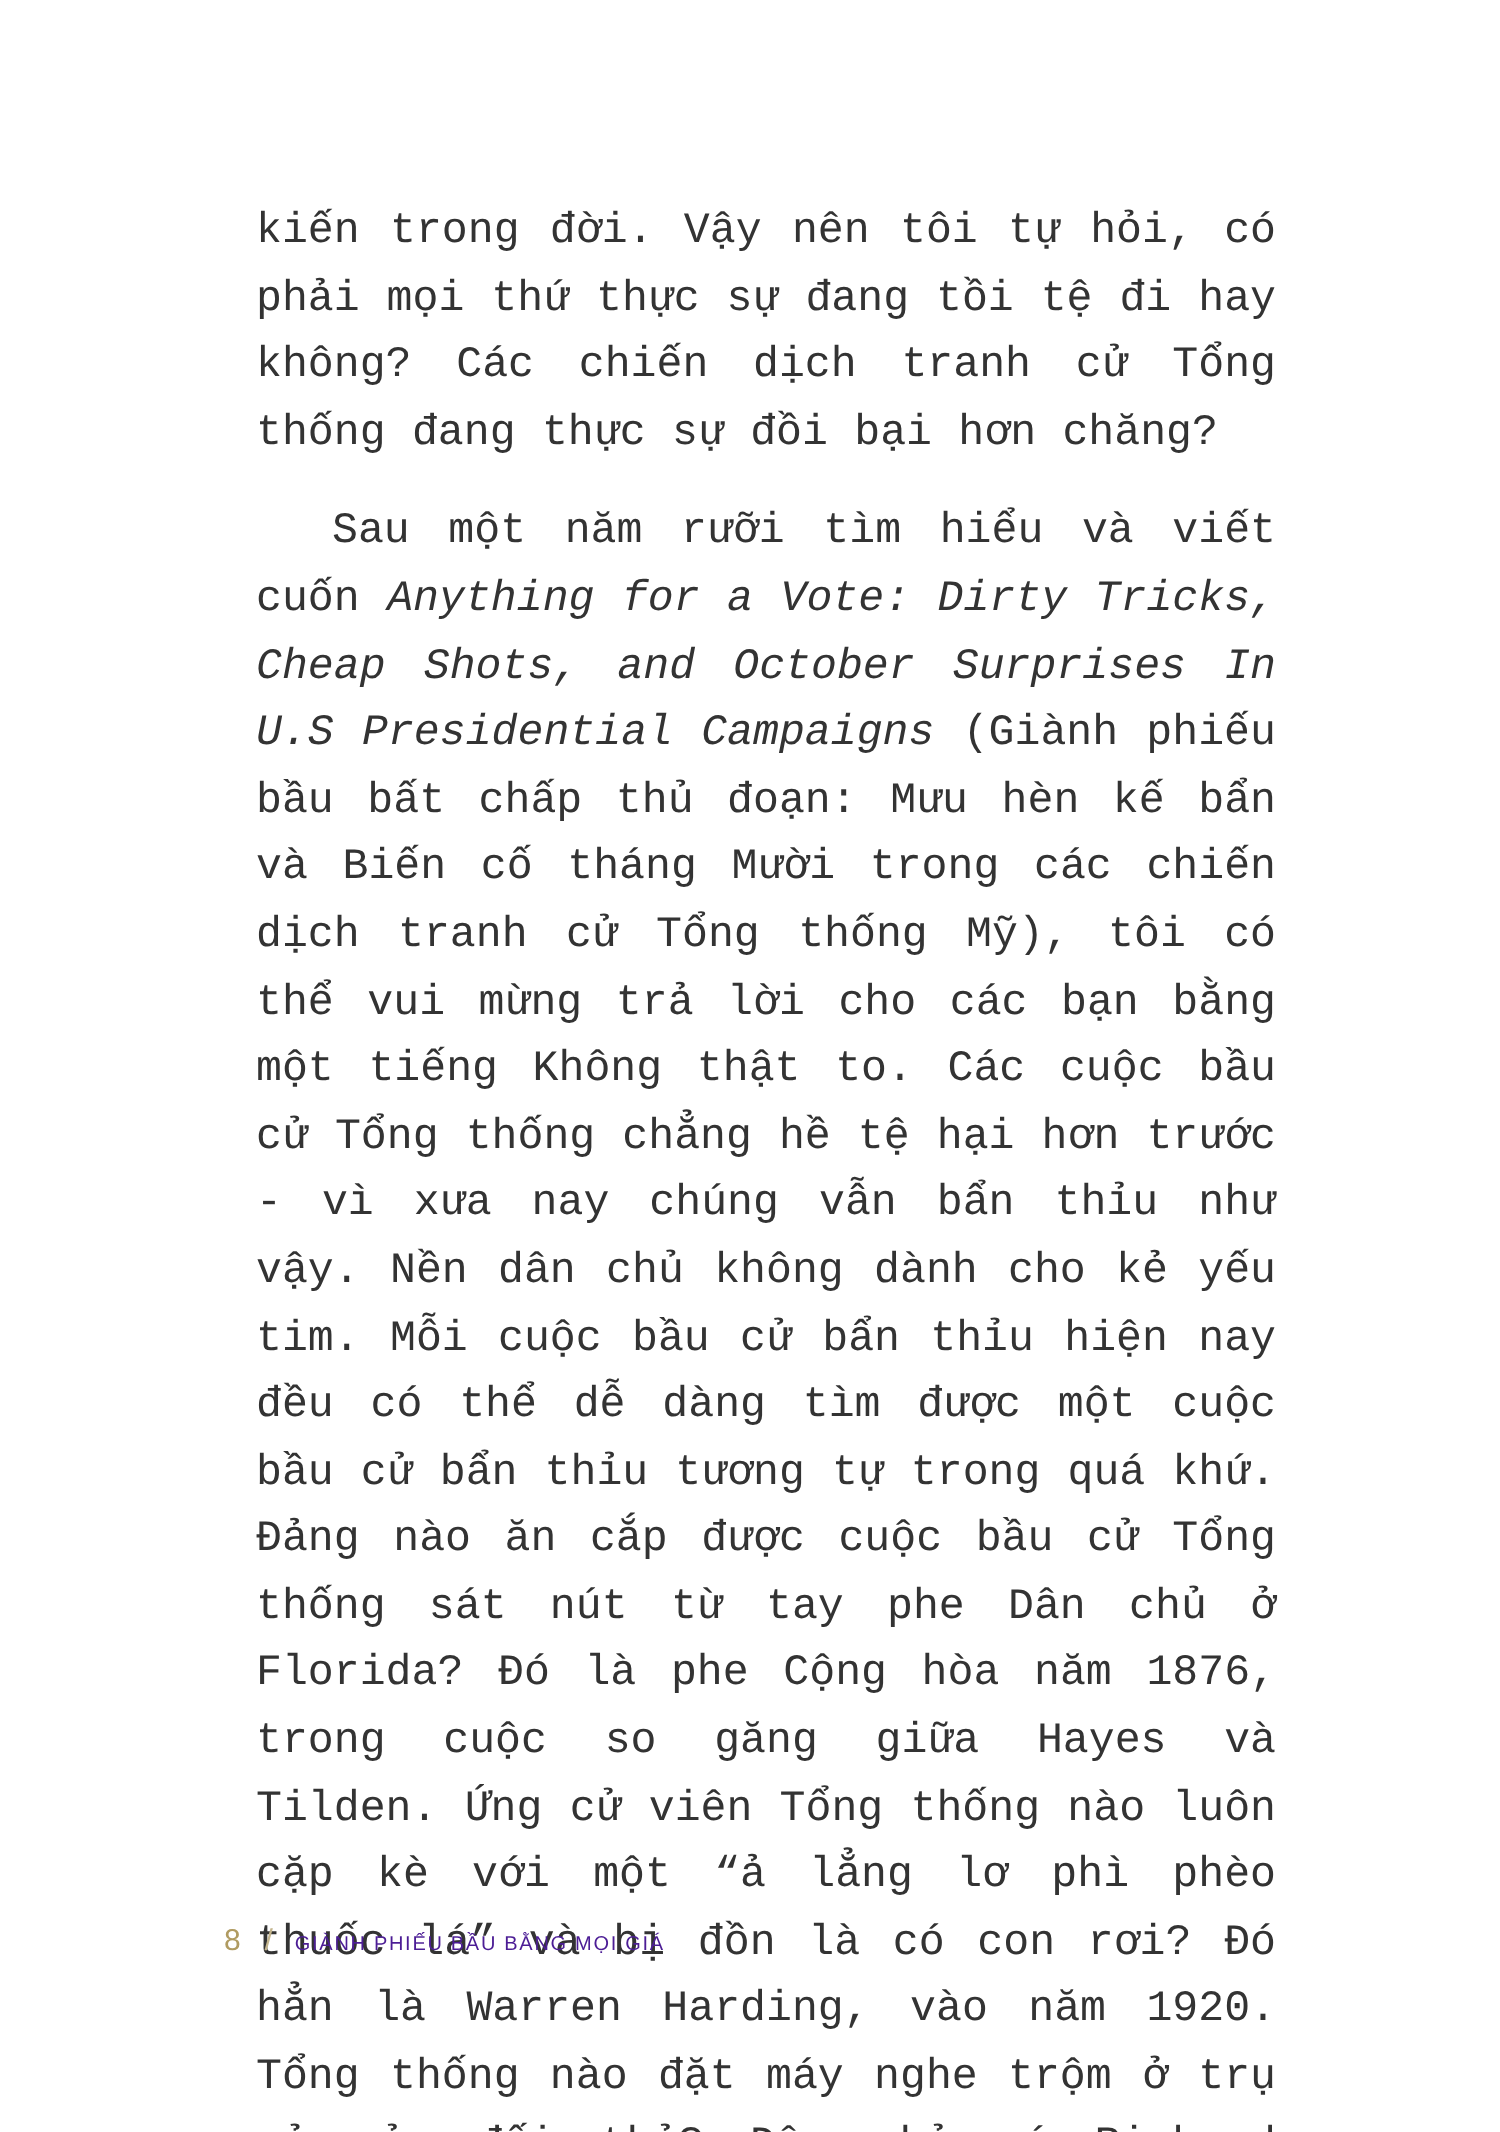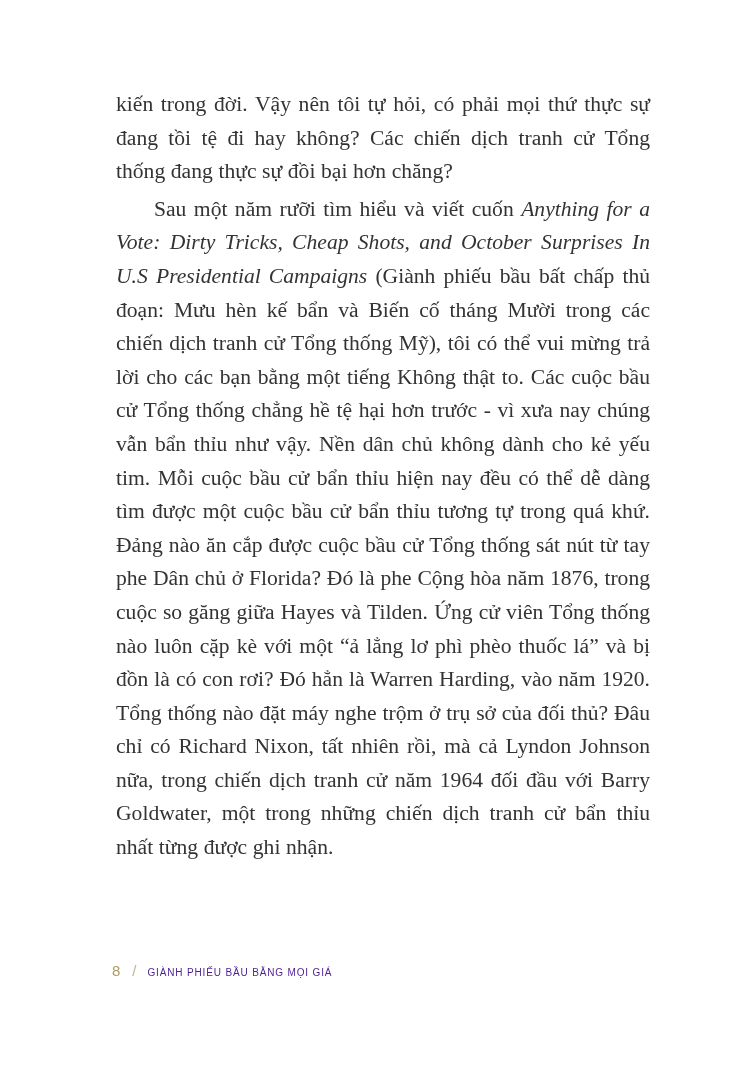--- a/index.html
+++ b/index.html
@@ -27,29 +27,30 @@
   }
 
   .text-block {
     position: absolute;
     left: 112px;
     top: 84px;
     width: 542px;
   }
 
   p.para {
-    margin: 4px;
+    margin: 16px;
     padding: 0;
     font-size: 21.6px;
     line-height: 33.6px;
     text-align: justify;
     text-justify: inter-word;
     color: #333333;
     hyphens: none;
     word-spacing: 0.01em;
+    font-family: Liberation Mono, monospace;
   }
 
   p.para + p.para {
     margin-top: 0;
   }
 
   p.indent {
     text-indent: 38px;
   }
 

